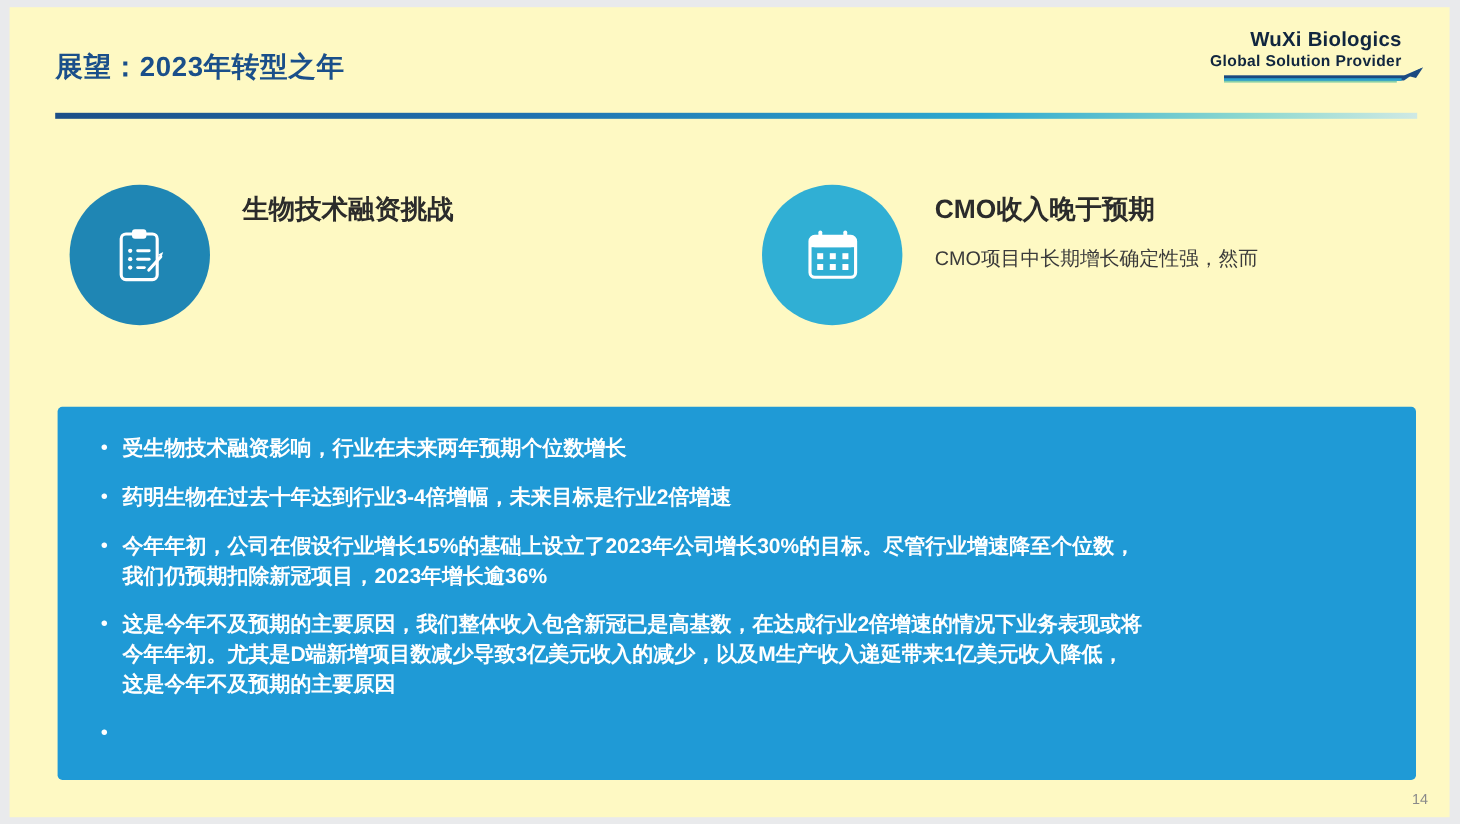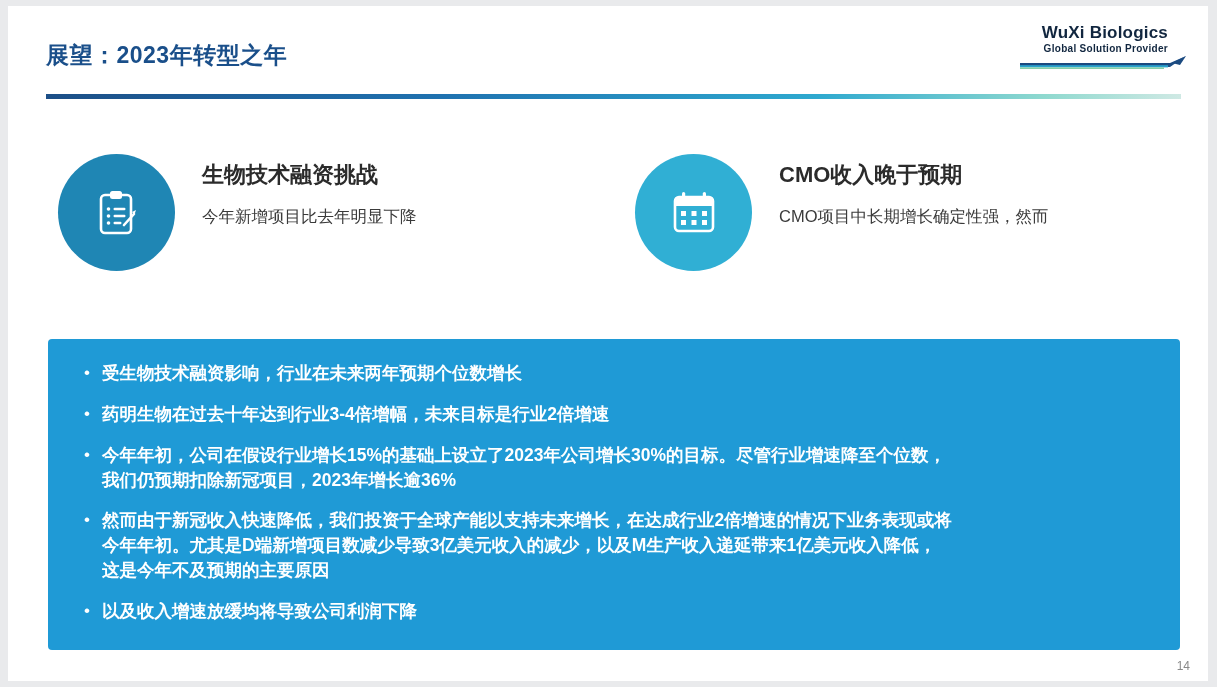--- a/index.html
+++ b/index.html
@@ -8,21 +8,21 @@
     height: 687px;
     background: #e9eaec;
     font-family: "Liberation Sans", sans-serif;
   }
   .slide {
     position: absolute;
     left: 8px;
     top: 6px;
     width: 1200px;
     height: 675px;
-    background: #ffffff;
+    background: #fef9c3;
     overflow: hidden;
   }
 
   
   .logo {
     position: absolute;
     right: 22px;
     top: 16px;
     width: 166px;
     height: 50px;
@@ -35,21 +35,21 @@
     line-height: 1.05;
   }
   .logo-main {
     font-size: 17px;
     font-weight: bold;
     color: #11263f;
     letter-spacing: 0.2px;
     white-space: nowrap;
   }
   .logo-sub {
-    font-size: 10px;
+    font-size: 13px;
     font-weight: bold;
     color: #11263f;
     letter-spacing: 0.3px;
     white-space: nowrap;
     margin-top: 2px;
   }
   .logo-swoosh {
     position: absolute;
     right: 0;
     top: 34px;
@@ -196,21 +196,20 @@
         <rect x="22.5" y="20.8" width="12" height="2.4" rx="1.2" fill="#ffffff"></rect>
         <rect x="22.5" y="27.8" width="12" height="2.4" rx="1.2" fill="#ffffff"></rect>
         <rect x="22.5" y="34.8" width="8" height="2.4" rx="1.2" fill="#ffffff"></rect>
         <path d="M33 38 L43 27" stroke="#ffffff" stroke-width="2.6" stroke-linecap="round" fill="none"></path>
         <path d="M41 25 L45 23 L43.5 27.5 Z" fill="#ffffff"></path>
       </svg>
     </div>
     <div class="hl-body">
       <div class="hl-title">生物技术融资挑战</div>
       <div class="hl-lines">
-        <div class="hl-line">今年新增项目比去年明显下降</div>
       </div>
     </div>
   </div>
 
   <div class="hl hl-2">
     <div class="circle circle-2">
       <svg width="50" height="50" viewBox="0 0 50 50">
         <rect x="6" y="9" width="38" height="34" rx="4" fill="none" stroke="#ffffff" stroke-width="2.6"></rect>
         <rect x="6" y="9" width="38" height="9" rx="4" fill="#ffffff"></rect>
         <rect x="6" y="14" width="38" height="4" fill="#ffffff"></rect>
@@ -252,30 +251,29 @@
       <div class="bullet-dot">•</div>
       <div class="bullet-text">
         <div>今年年初，公司在假设行业增长15%的基础上设立了2023年公司增长30%的目标。尽管行业增速降至个位数，</div>
         <div>我们仍预期扣除新冠项目，2023年增长逾36%</div>
       </div>
     </div>
 
     <div class="bullet-row">
       <div class="bullet-dot">•</div>
       <div class="bullet-text">
-        <div>然而由于新冠收入快速降低，我们投资于全球产能以支持未来增长，在达成行业2倍增速的情况下业务表现或将</div>
+        <div>这是今年不及预期的主要原因，我们整体收入包含新冠已是高基数，在达成行业2倍增速的情况下业务表现或将</div>
         <div>今年年初。尤其是D端新增项目数减少导致3亿美元收入的减少，以及M生产收入递延带来1亿美元收入降低，</div>
         <div>这是今年不及预期的主要原因</div>
       </div>
     </div>
 
     <div class="bullet-row">
       <div class="bullet-dot">•</div>
       <div class="bullet-text">
-        <div>以及收入增速放缓均将导致公司利润下降</div>
       </div>
     </div>
 
   </div>
 
   <div class="page-num">14</div>
 
 </div>
 
 </body></html>

